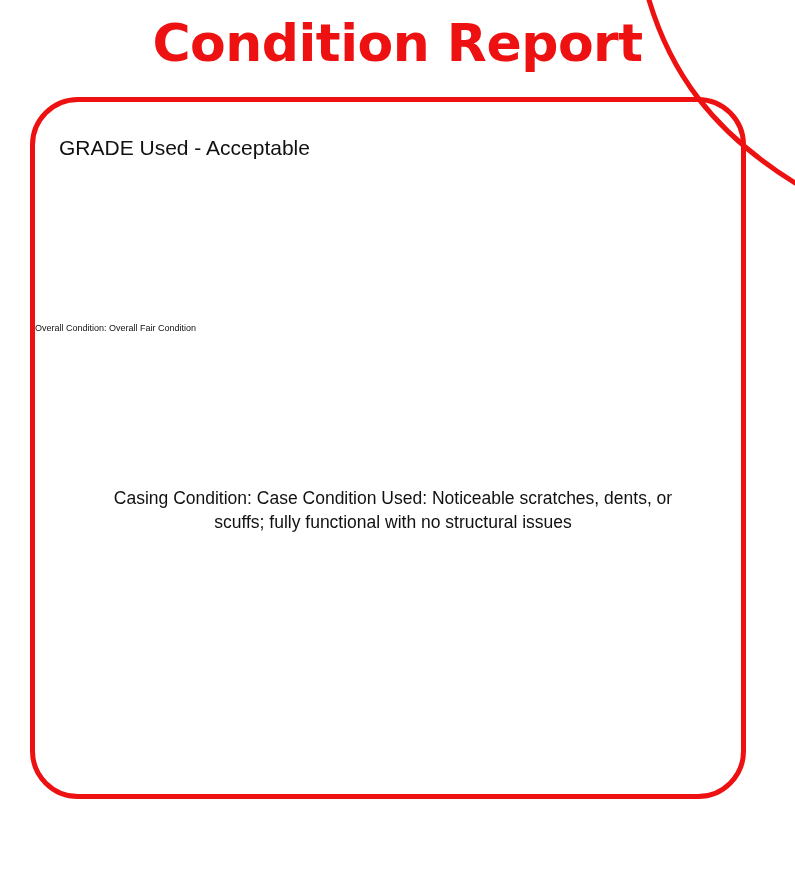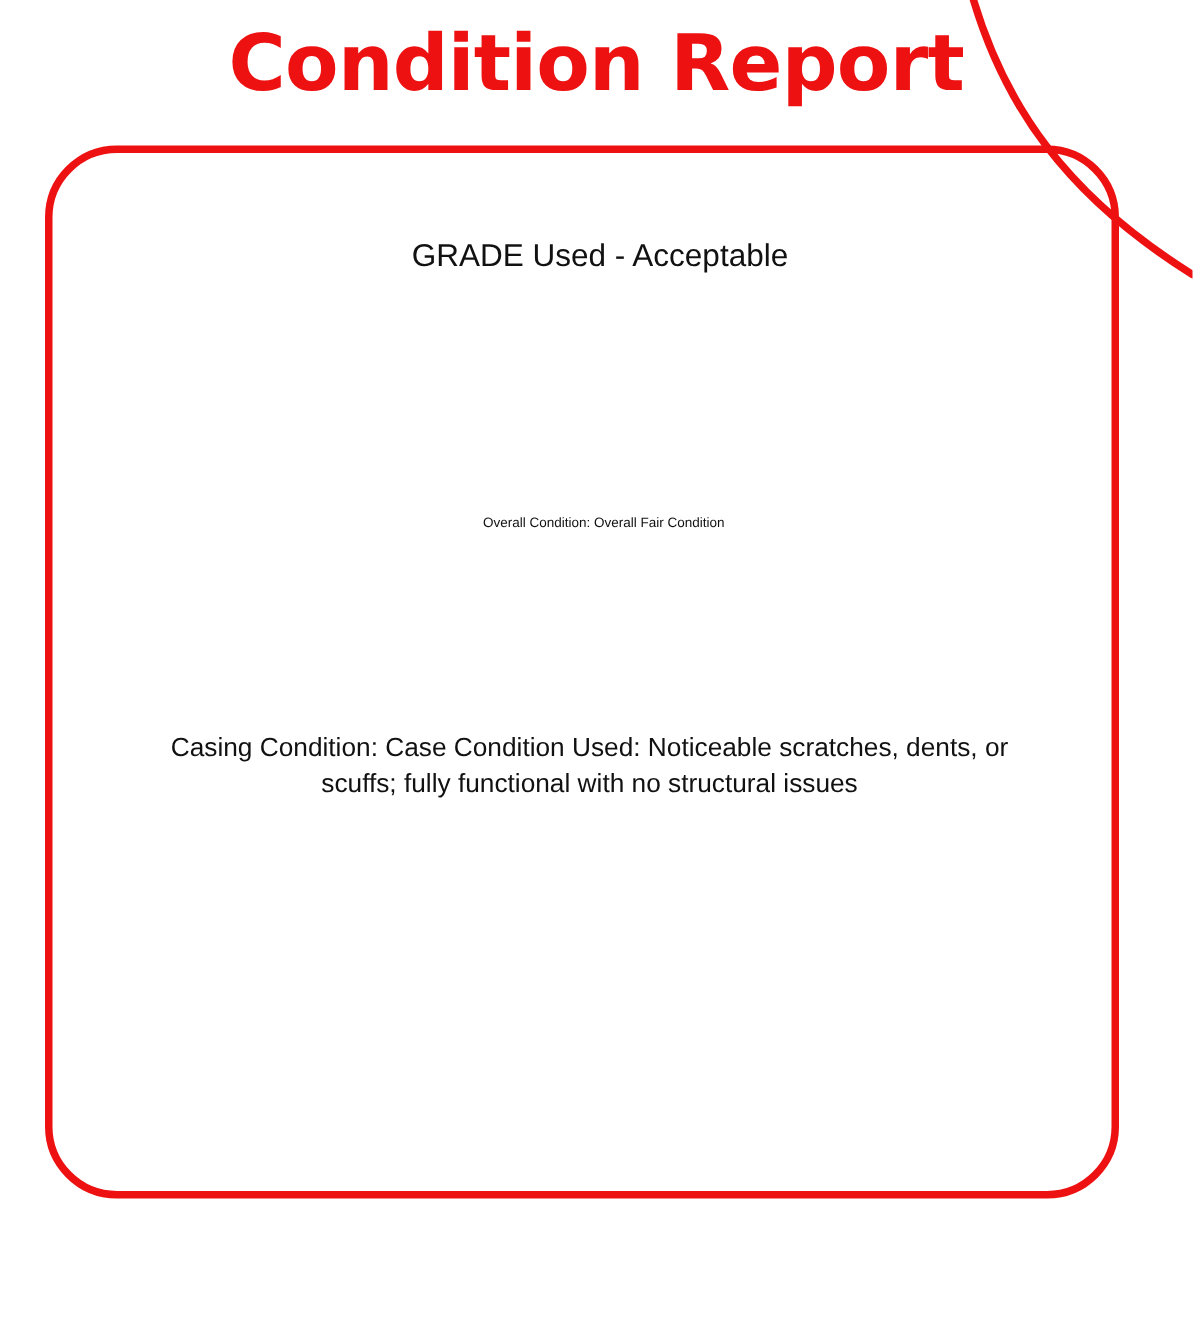--- a/index.html
+++ b/index.html
@@ -64,37 +64,35 @@
 
   .card-text {
     position: absolute;
     box-sizing: border-box;
     color: #111111;
     font-family: "Liberation Sans", sans-serif;
   }
 
   #grade-line {
     left: 0;
-    top: 55px;
+    top: 32px;
     width: 100%;
-    text-align: center;
     font-size: 21px;
     line-height: 28px;
     font-weight: normal;
     padding-left: 24px;
   }
 
   #overall-line {
     left: 0;
-    top: 240px;
+    top: 220px;
     width: 100%;
-    text-align: center;
+    text-align: left;
     font-size: 9px;
     line-height: 13px;
-    padding-left: 29px;
   }
 
   #casing-line {
     left: 58px;
     top: 384px;
     width: 600px;
     text-align: center;
     font-size: 17.5px;
     line-height: 24px;
   }

